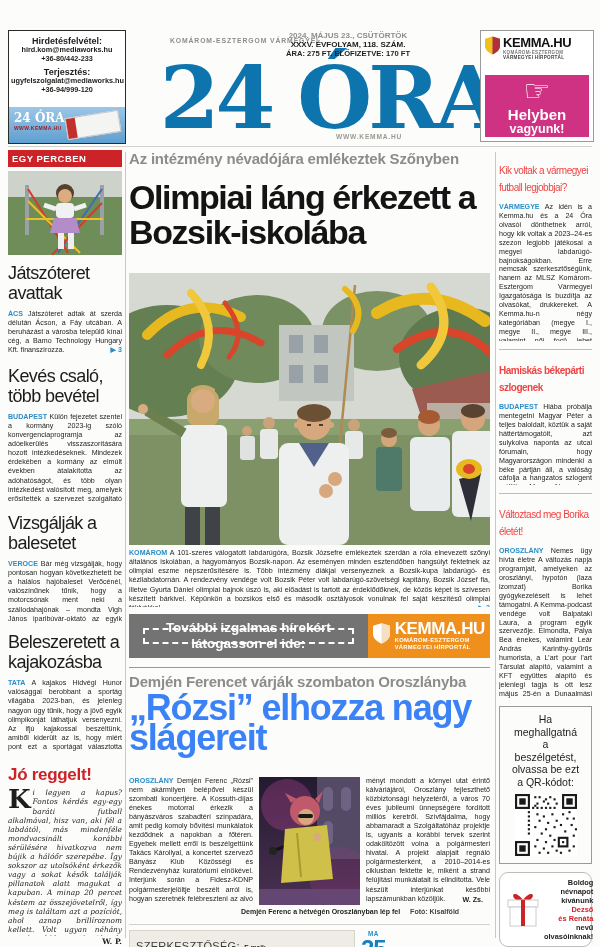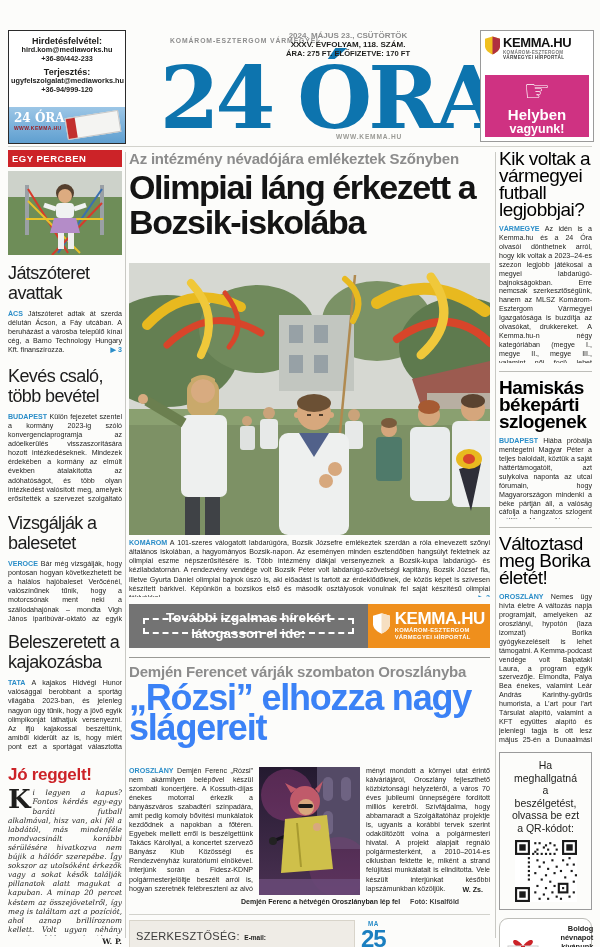--- a/index.html
+++ b/index.html
@@ -54,21 +54,21 @@
   .lead{color:#2a8dc8;font-weight:bold;}
   .pref{color:#2a8dc8;font-weight:bold;float:right;}
   .pref::before{content:"▶ ";}
   .greet-title{color:#cc2328;font-size:17px;margin:12px 0 3px;letter-spacing:-.3px;}
   .greet-body{font-family:"DejaVu Serif",serif;font-style:italic;font-size:7.4px;line-height:9.1px;text-align:justify;height:148px;overflow:hidden;margin:0;}
   .greet-body::first-letter{float:left;font-size:26px;line-height:21px;padding:1px 2px 0 0;font-style:normal;font-weight:bold;}
   .greet-sig{text-align:right;font-family:"DejaVu Serif",serif;font-weight:bold;font-size:7.6px;margin-top:1px;}
 
   
   .kicker{font-size:15px;font-weight:bold;color:#8c8c8c;letter-spacing:-.2px;}
-  .mainhead{font-size:34px;line-height:35px;font-weight:bold;color:#141414;letter-spacing:-1.4px;margin-top:3px;}
+  .mainhead{font-size:34px;line-height:35px;font-weight:bold;color:#141414;letter-spacing:-1.4px;margin-top:13px;}
   .mphoto{display:block;width:361px;height:272px;margin-top:9px;}
   .mcaption{font-size:7.1px;line-height:9.2px;text-align:justify;margin-top:4px;height:58px;overflow:hidden;}
   .banner{display:flex;height:44px;margin-top:3px;}
   .banner-left{flex:1.72;background:#737373;padding:14px;box-sizing:border-box;}
   .banner-left-inner{border:2px dashed #fff;height:100%;box-sizing:border-box;display:flex;align-items:center;justify-content:center;
                      color:#fff;font-weight:bold;font-size:13.5px;line-height:15.5px;text-align:center;}
   .banner-right{flex:1;background:#ef8f1c;display:flex;align-items:center;justify-content:center;gap:5px;color:#fff;}
   .br-brand{font-size:17px;font-weight:bold;letter-spacing:-.4px;line-height:17px;}
   .br-sub{font-size:5.8px;font-weight:bold;letter-spacing:.3px;line-height:7px;}
   .chr{border:0;border-top:1px solid #9a9a95;margin:9px 0 5px;}
@@ -86,21 +86,21 @@
   .eb-mail-label{font-size:6.5px;font-weight:bold;}
   .eb-mail{font-size:7.5px;font-weight:bold;color:#2a8dc8;}
   .weather{width:128px;}
   .w-top{display:flex;align-items:flex-start;gap:12px;flex-direction:column;}
   .w-block{text-align:center;}
   .w-label{font-size:6.3px;font-weight:bold;color:#2a8dc8;letter-spacing:.4px;}
   .w-temp{font-size:24px;line-height:24px;font-weight:bold;color:#1a7fc0;letter-spacing:-1px;}
   .w-icon{margin-left:auto;margin-top:2px;}
 
   
-  .rhead{font-size:19px;line-height:17px;letter-spacing:-.5px;color:#000000;font-weight:normal;margin:0 0 4px;}
+  .rhead{font-size:10px;line-height:17px;letter-spacing:-.5px;color:#ef4444;font-weight:normal;margin:12px 0 4px;}
   .rhead.b{font-weight:bold;}
   .rbody{font-size:7.1px;line-height:8.9px;text-align:justify;overflow:hidden;}
   .rdiv{border:0;border-top:1px solid #bdbdb8;margin:8px 0 7px;}
   .qrbox{border:1px solid #9a9a9a;margin-top:7px;padding:6px 11px 5px;text-align:center;}
   .qr-text{font-size:10.5px;line-height:12.5px;}
   .qr-svg{display:block;margin:6px auto 2px;}
   .gift-box{border:1px solid #bdbdb8;border-radius:9px;margin-top:8px;padding:5px 6px;display:flex;align-items:center;gap:4px;background:#fff;}
   .gift-text{flex:1;text-align:right;font-size:7.4px;line-height:9px;font-weight:bold;}
   .gift-name{color:#cc2328;}
 </style>

